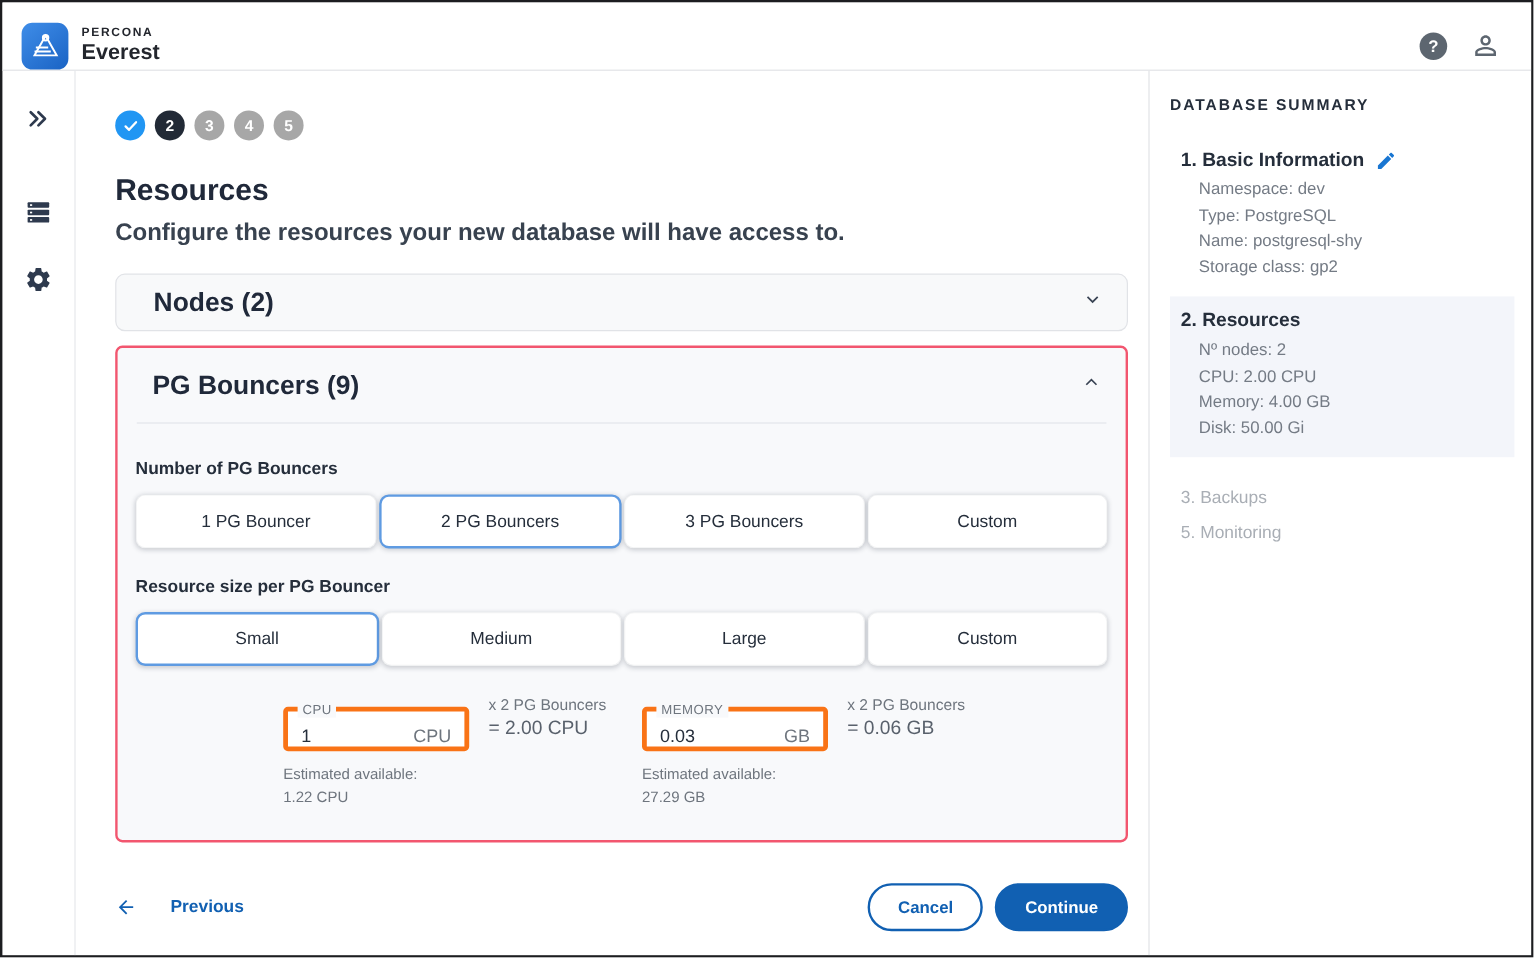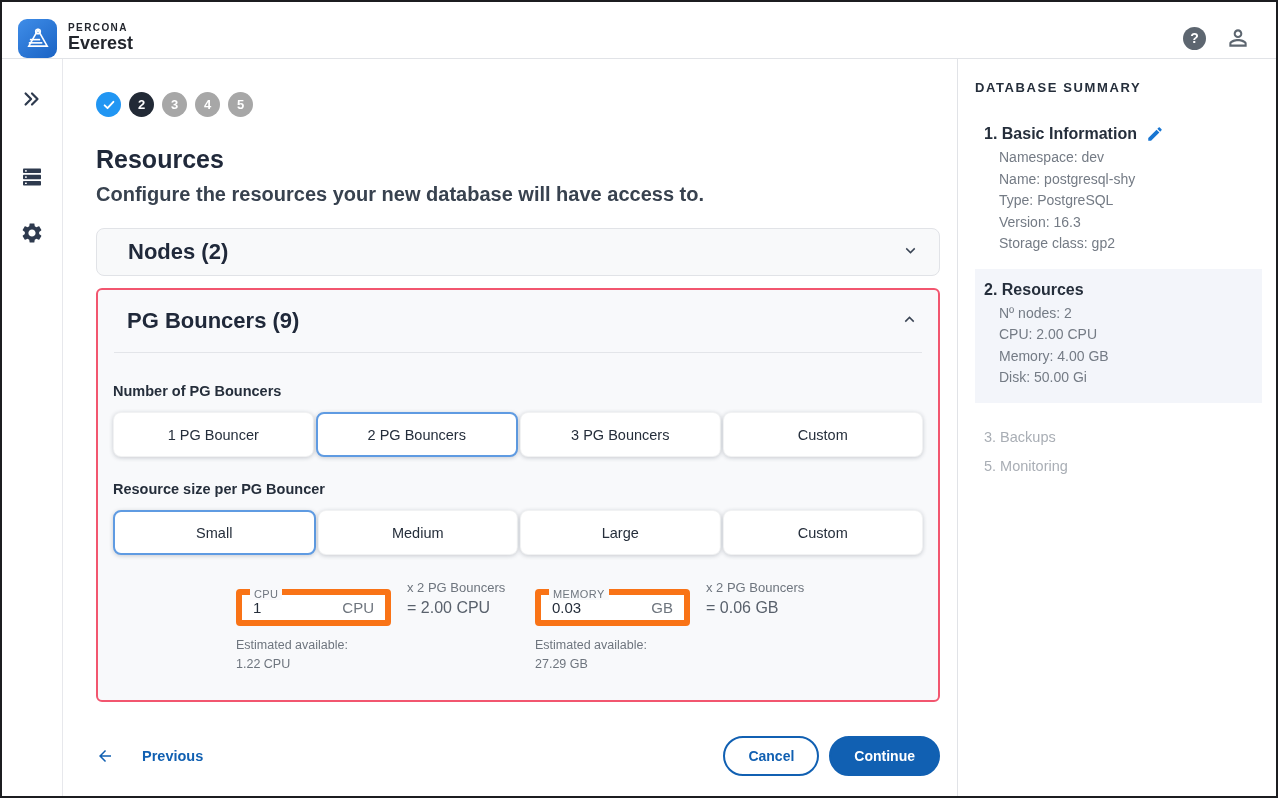--- a/index.html
+++ b/index.html
@@ -44,21 +44,21 @@
   .pg-content { padding:30px 15px 26px 15px; }
 
   .group-label { font-size:14.5px; font-weight:700; color:#252e3b; margin-bottom:13px; }
   .toggle-row { display:flex; gap:2px; margin-bottom:24px; }
   .toggle-btn { flex:1; height:45px; background:#fff; border:1px solid rgba(25,35,55,0.06); border-radius:8px; box-shadow:0 1px 4px rgba(30,40,60,0.22); font-family:inherit; font-size:14.5px; font-weight:500; color:#252e3b; cursor:pointer; }
   .toggle-btn.sel { border:2px solid #5f9be2; }
 
   .resources-row { display:flex; margin-left:123px; margin-top:34px; }
   .res-group { width:299px; display:flex; align-items:flex-start; }
   .field-col { width:155px; }
-  .field-box { position:relative; height:37px; background:#fff; border:6px solid #f97316; border-radius:4px; display:flex; align-items:center; padding:0 11px; }
+  .field-box { position:relative; height:37px; background:#fff; border:4px solid #f97316; border-radius:4px; display:flex; align-items:flex-end; padding:0 11px; }
   .float-label { position:absolute; top:-7px; left:8px; font-size:11px; letter-spacing:.4px; color:#6e757e; background:#f8f9fb; padding:0 4px; }
   .field-box input { border:none; outline:none; width:70px; font-family:inherit; font-size:15px; color:#252e3b; background:transparent; }
   .unit { margin-left:auto; font-size:15px; color:#6e757e; }
   .estimated { margin-top:10px; font-size:12.5px; color:#6e757e; line-height:19px; }
   .calc-col { margin-left:16px; margin-top:-9px; }
   .calc-mult { font-size:13px; color:#6e757e; }
   .calc-total { font-size:16px; color:#59616c; margin-top:4px; }
 
   
   .actions { display:flex; align-items:center; margin-top:34px; }
@@ -257,23 +257,22 @@
         <div class="sum-title-row">
           <span class="sum-title">1. Basic Information</span>
           <span class="edit-btn">
             <svg width="18" height="18" viewBox="0 0 24 24" fill="#1976d2">
               <path d="M3 17.25V21h3.75L17.81 9.94l-3.75-3.75L3 17.25zM20.71 7.04c.39-.39.39-1.02 0-1.41l-2.34-2.34c-.39-.39-1.02-.39-1.41 0l-1.83 1.83 3.75 3.75 1.83-1.83z"></path>
             </svg>
           </span>
         </div>
         <div class="sum-items">
           <div class="sum-item">Namespace: dev</div>
+          <div class="sum-item">Type: PostgreSQL</div>
           <div class="sum-item">Name: postgresql-shy</div>
-          <div class="sum-item">Type: PostgreSQL</div>
-          <div class="sum-item">Version: 16.3</div>
           <div class="sum-item">Storage class: gp2</div>
         </div>
       </div>
 
       <div class="sum-section active-block">
         <div class="sum-title-row">
           <span class="sum-title">2. Resources</span>
         </div>
         <div class="sum-items">
           <div class="sum-item">Nº nodes: 2</div>

